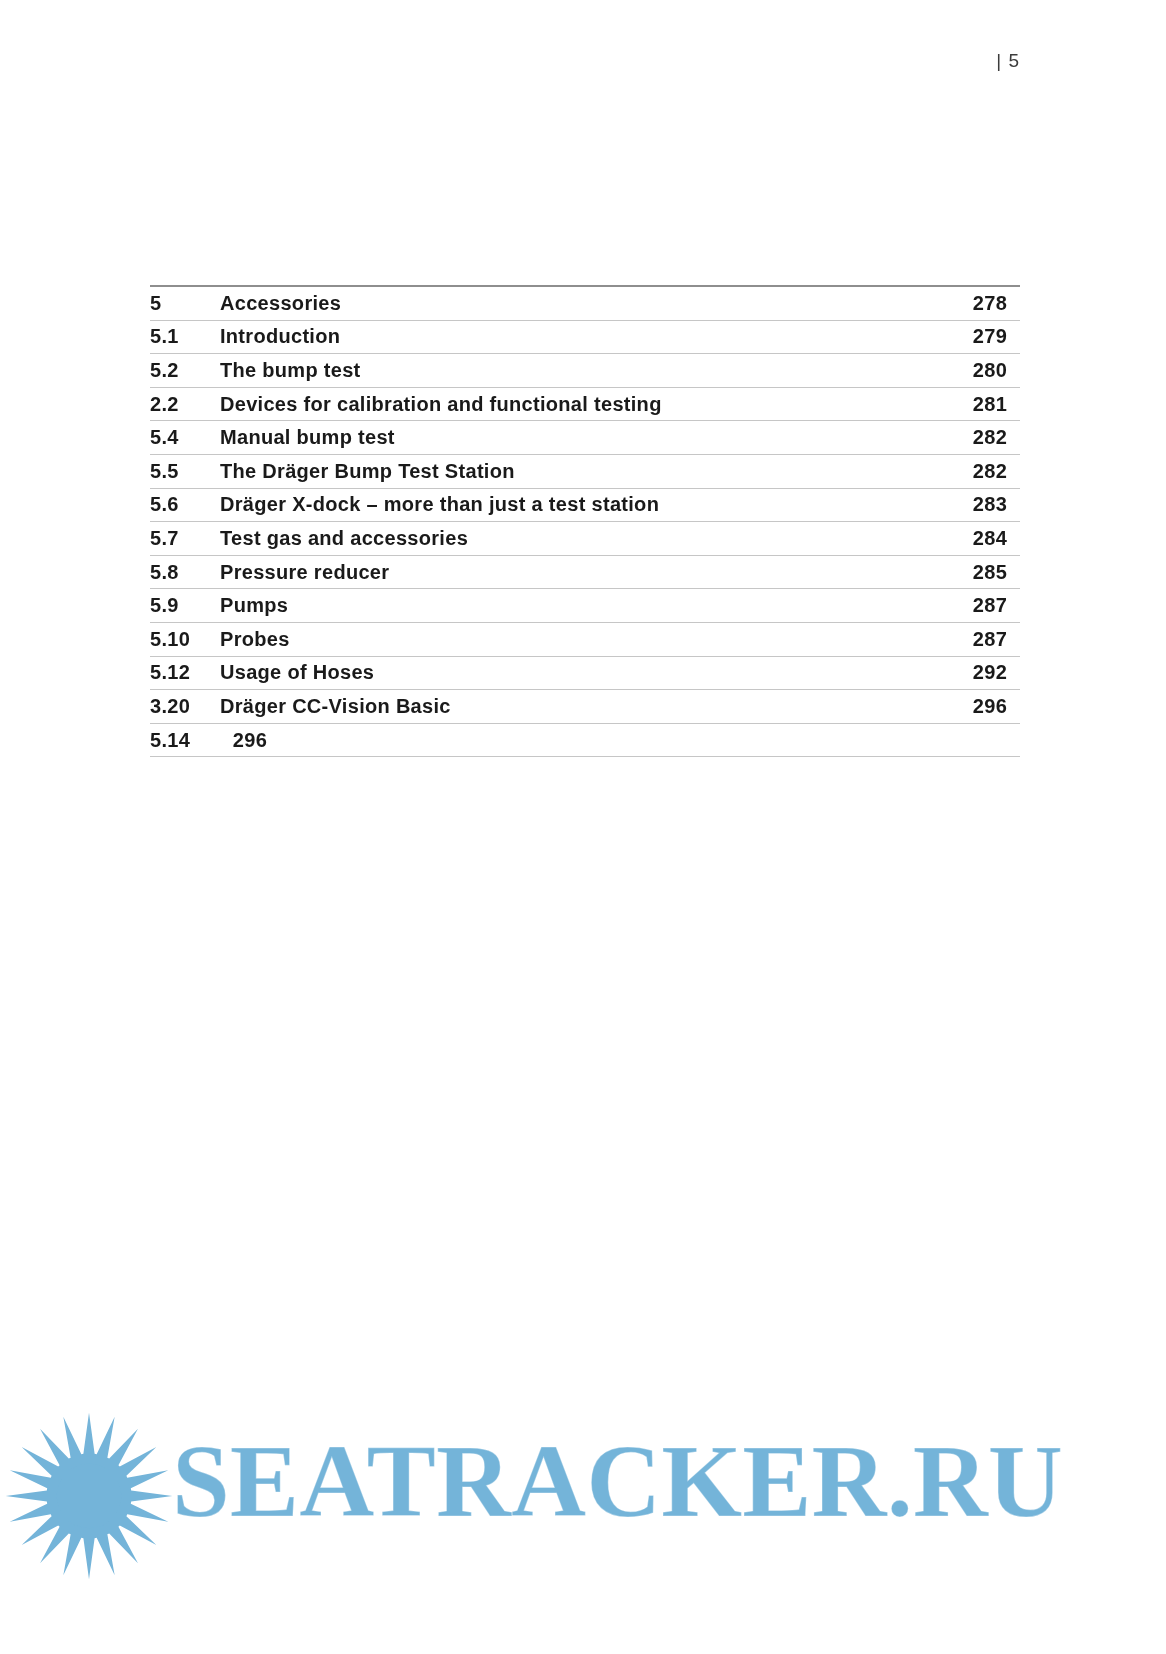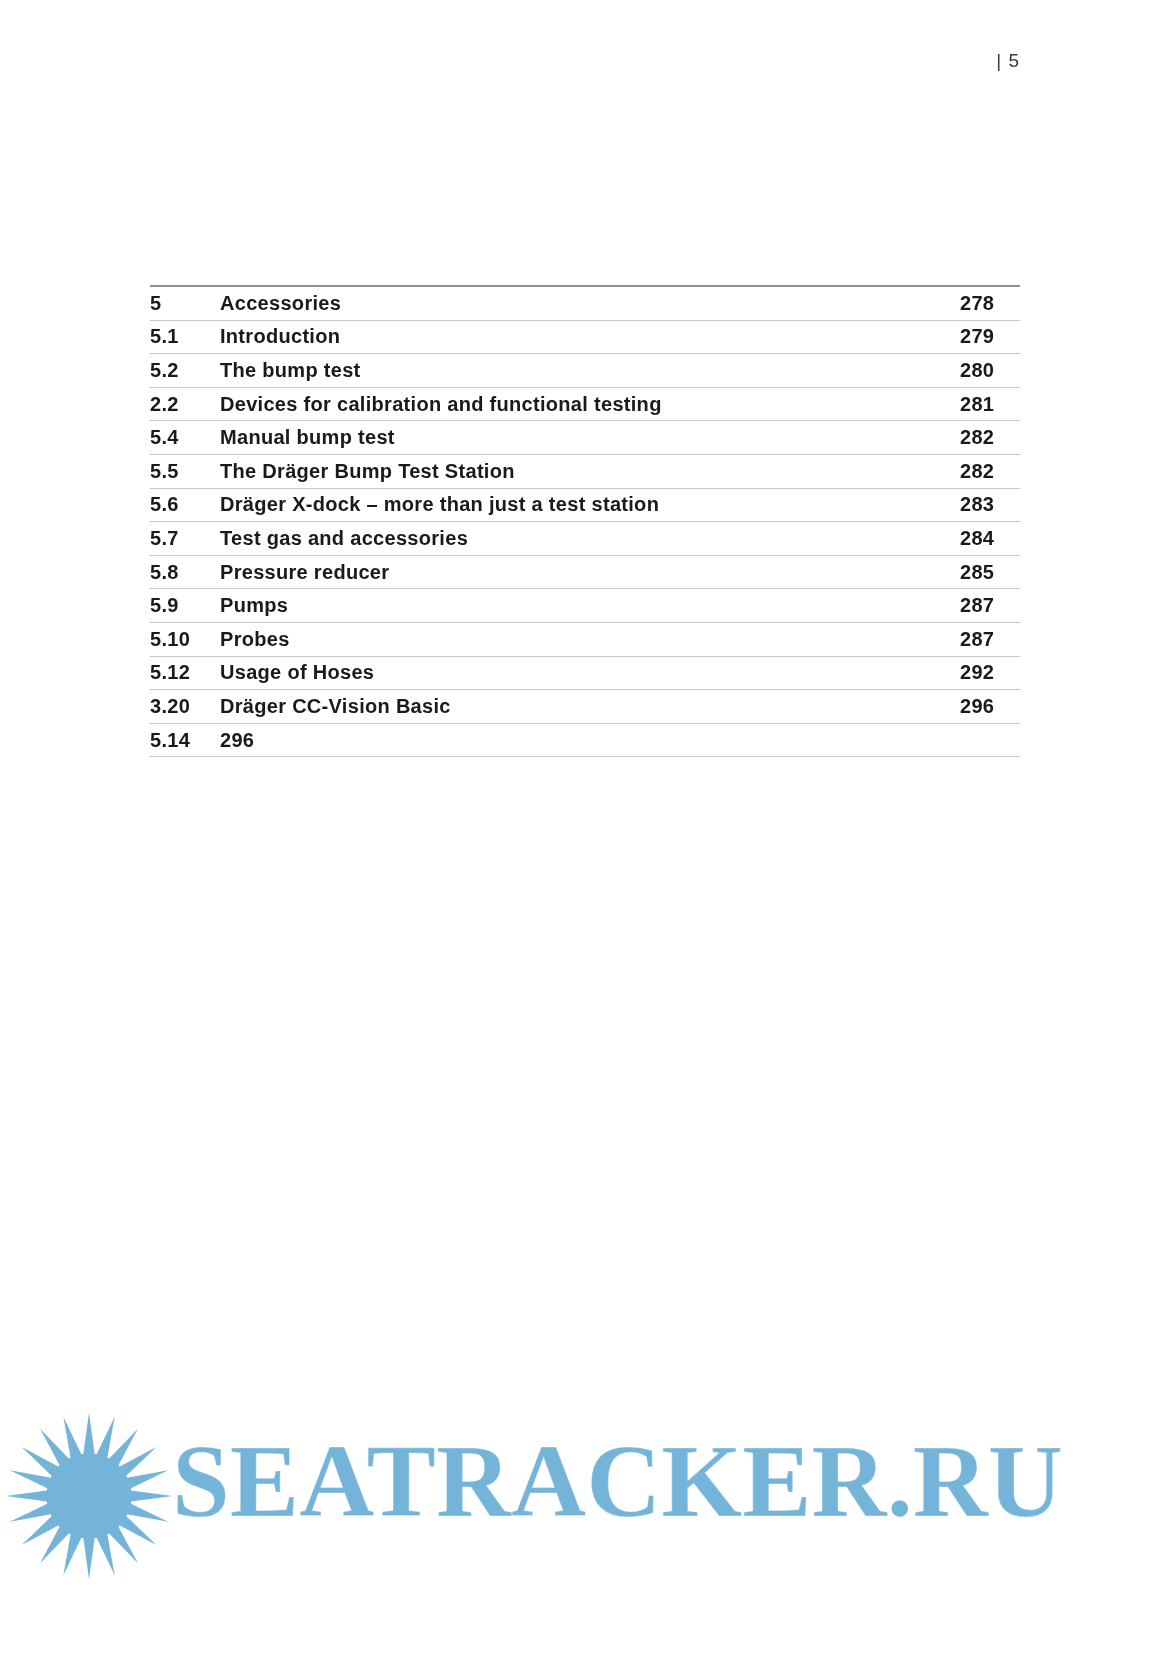--- a/index.html
+++ b/index.html
@@ -48,21 +48,21 @@
     width: 70px;
     flex: 0 0 70px;
   }
   .toc-title {
     flex: 1 1 auto;
     white-space: nowrap;
     overflow: hidden;
   }
   .toc-page {
     flex: 0 0 auto;
-    text-align: left;
+    text-align: center;
     min-width: 60px;
   }
 
   
   .watermark {
     position: absolute;
     left: 0;
     top: 1400px;
     width: 964px;
     height: 200px;

